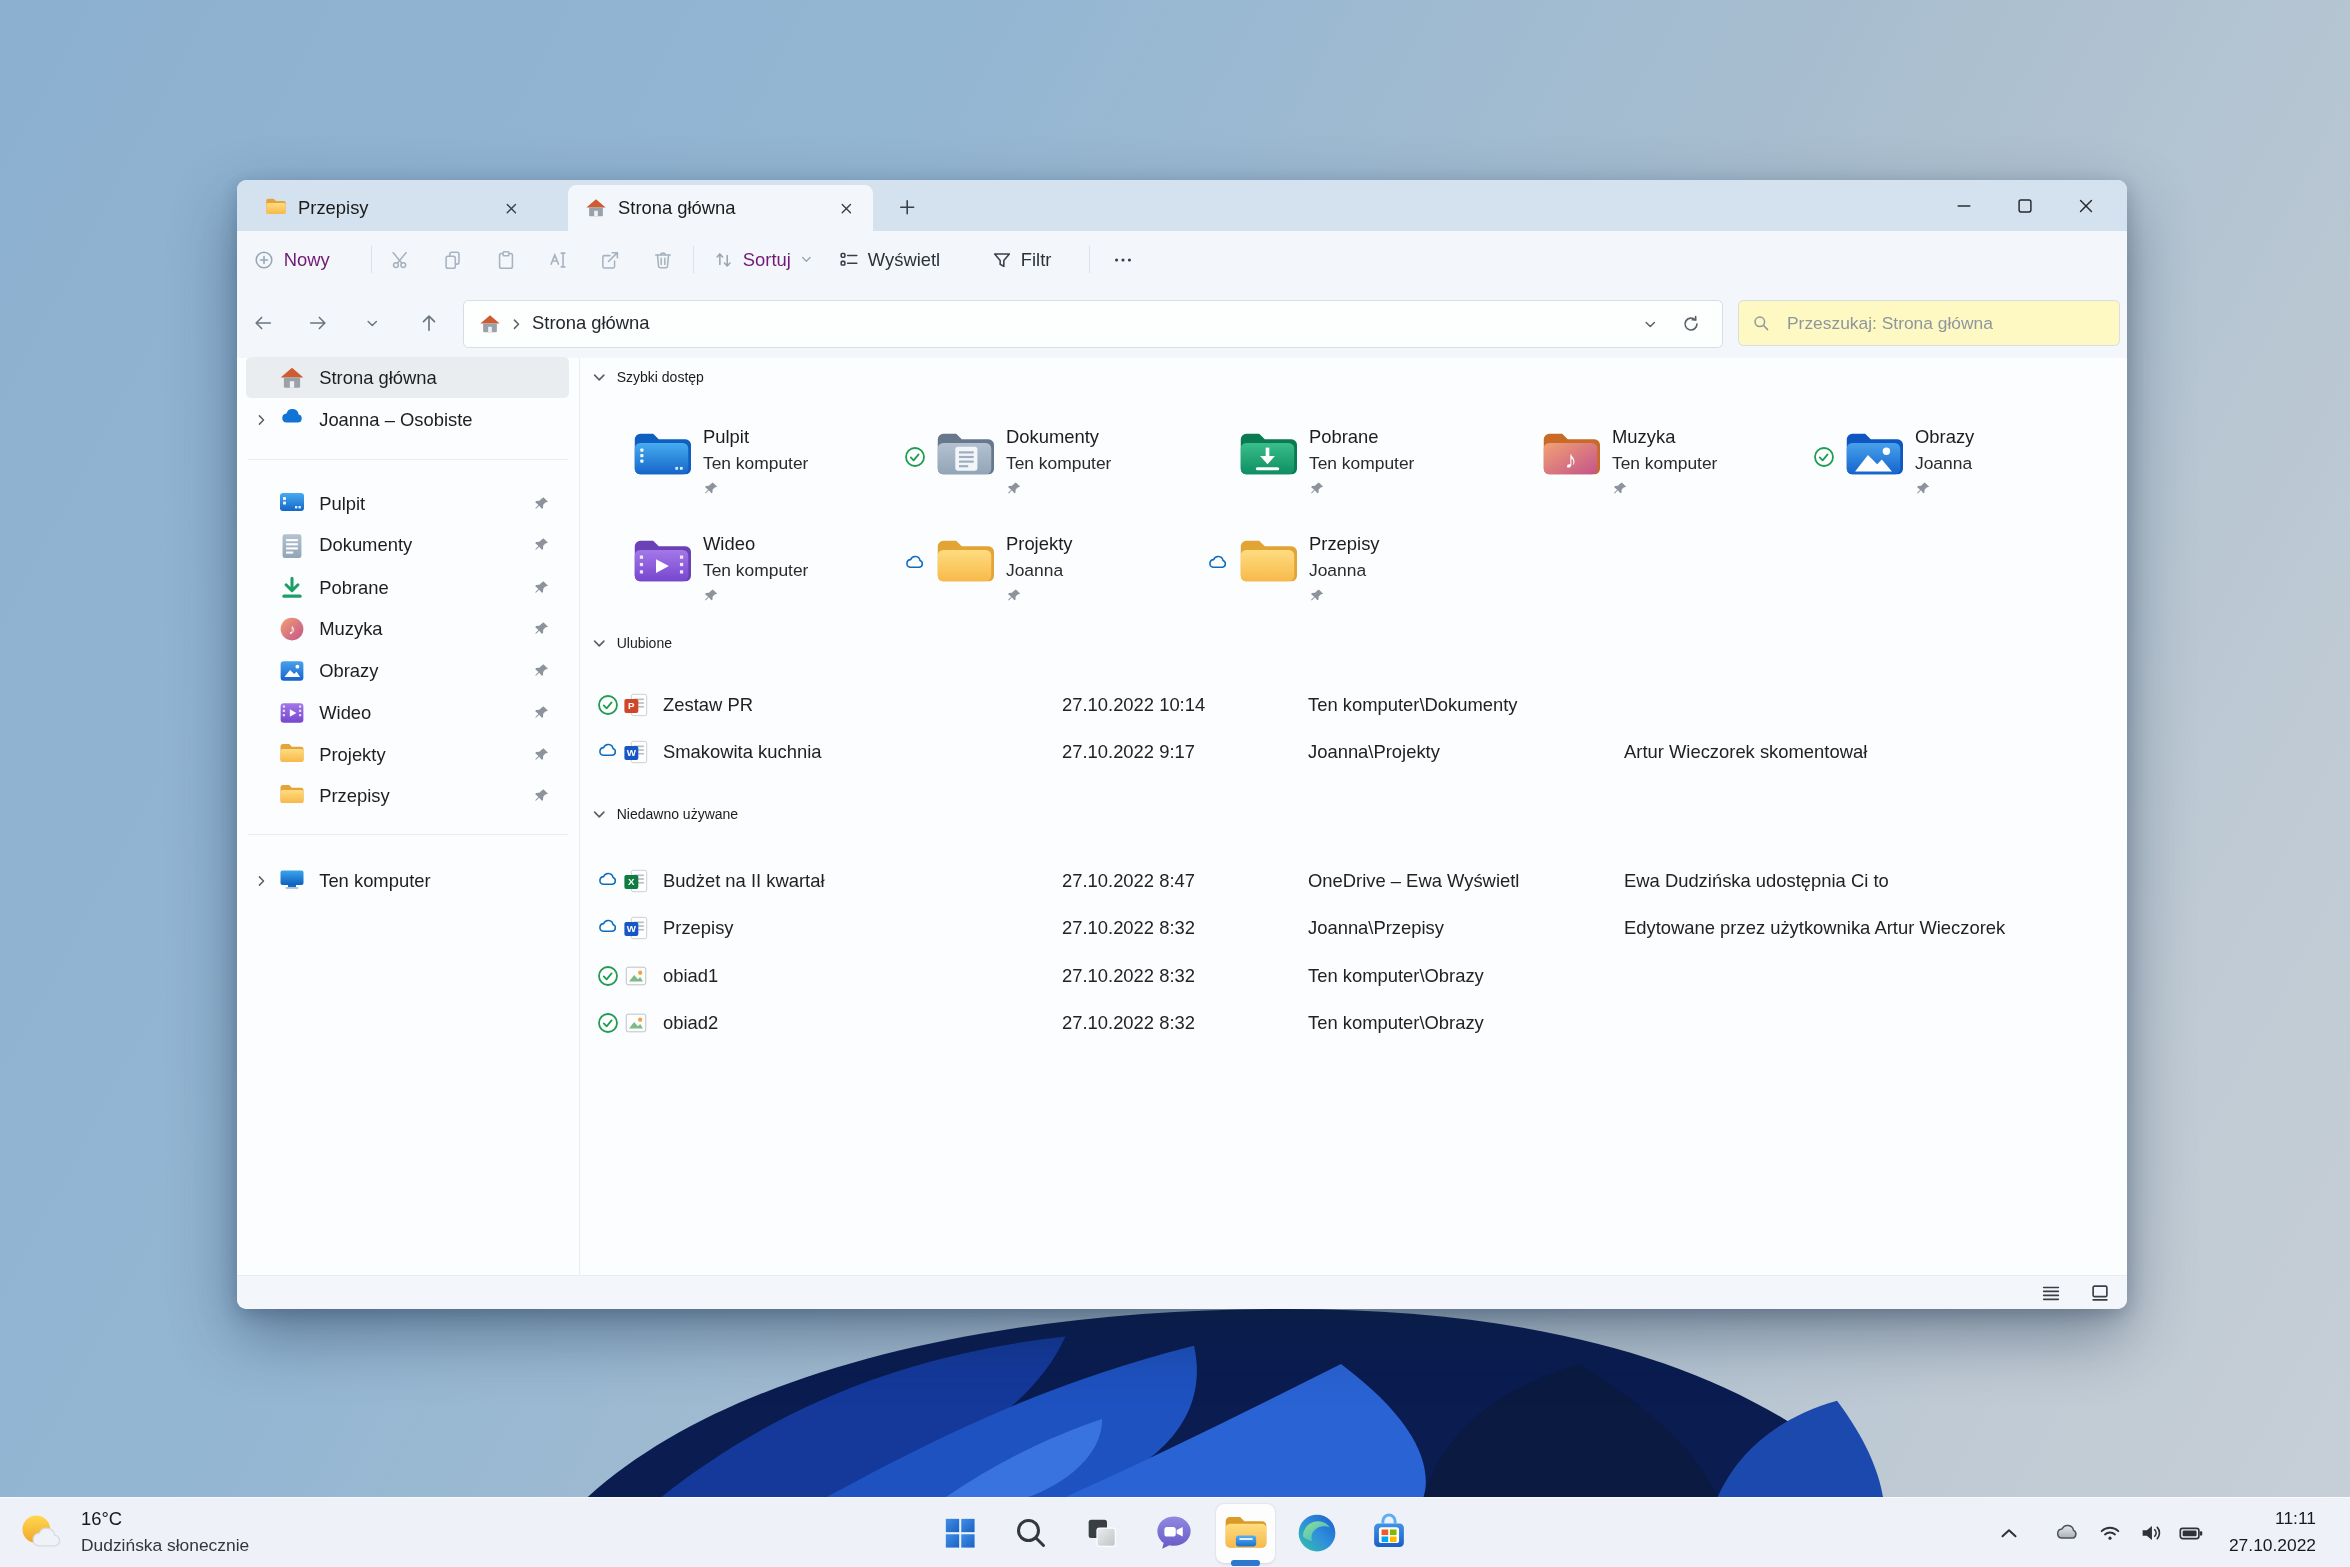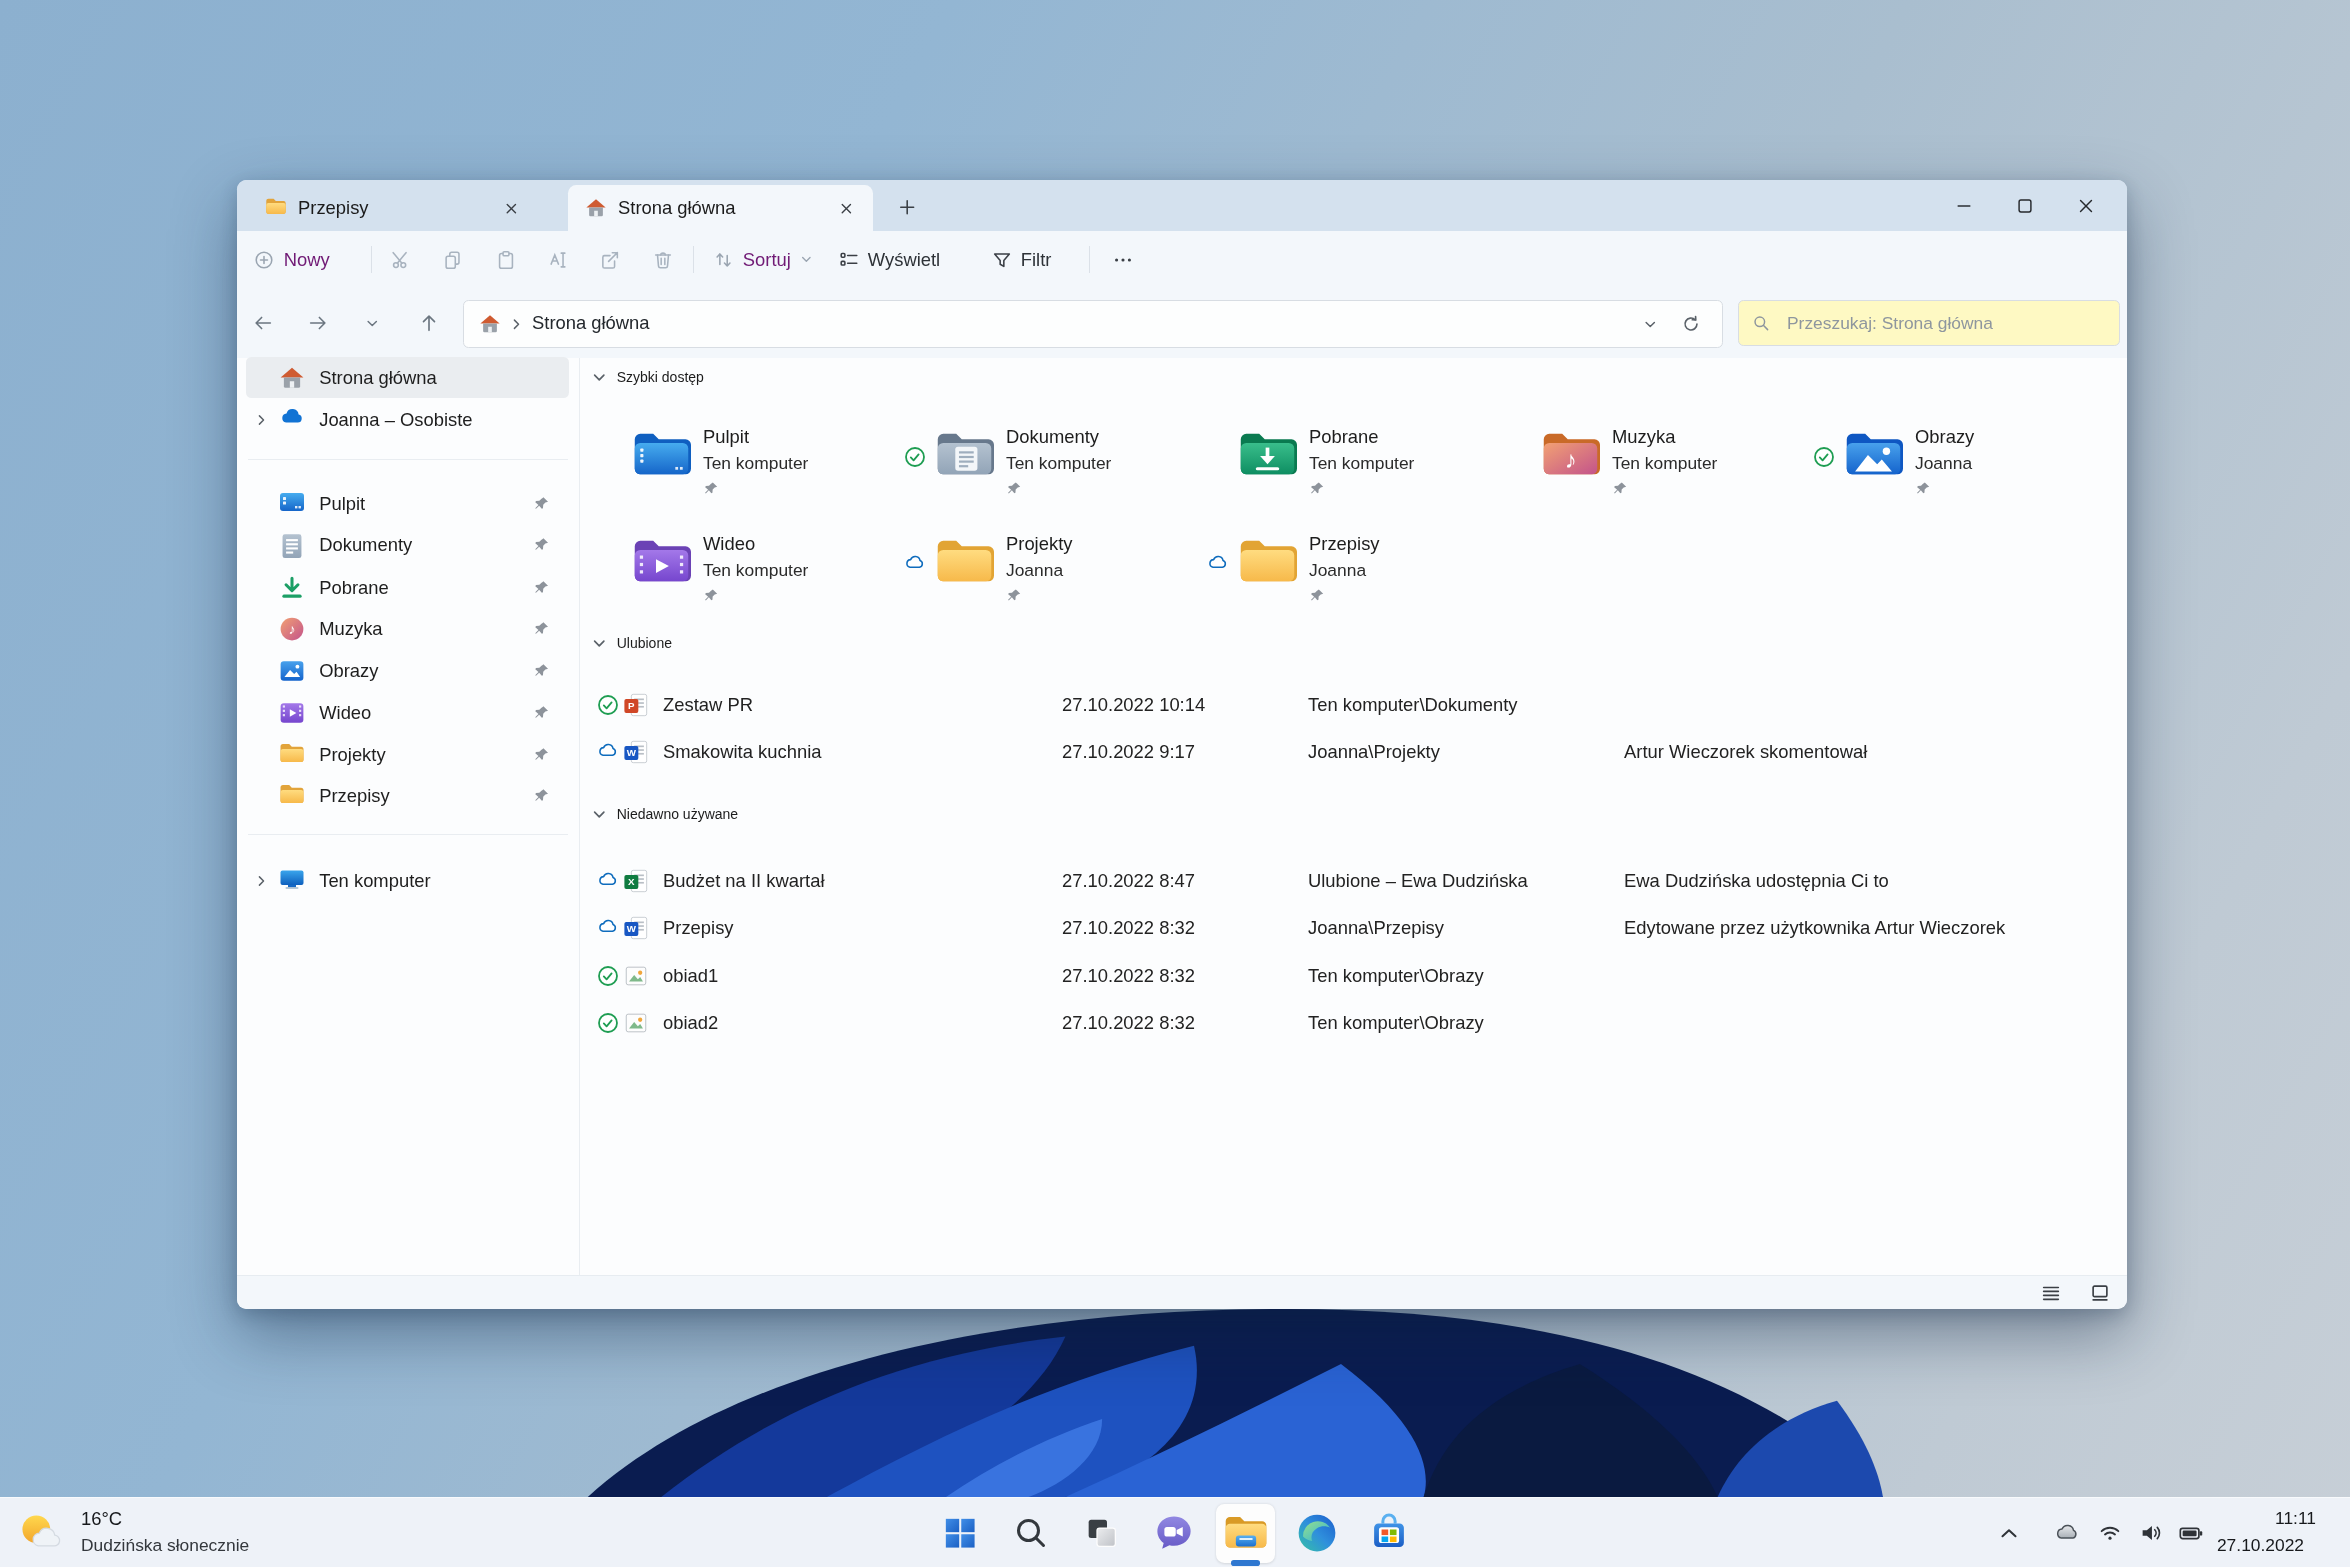--- a/index.html
+++ b/index.html
@@ -64,21 +64,21 @@
   
   .taskbar{position:absolute;left:0;top:1497px;width:2351px;height:71px;background:#eef2f8;border-top:0.9px solid rgba(255,255,255,.6);}
   .tkico{position:absolute;top:9.2px;width:51px;height:51px;display:flex;align-items:center;justify-content:center;}
   .febg{position:absolute;left:1216px;top:5.5px;width:59px;height:59px;background:#fdfdfd;border-radius:8.3px;box-shadow:0 0.9px 2.8px rgba(0,0,0,.12);}
   .feind{position:absolute;left:1231px;top:62px;width:29px;height:5.5px;border-radius:2.8px;background:#2e77d0;}
   .trayico{position:absolute;top:22px;width:26px;height:26px;}
   .wtemp{position:absolute;left:81px;top:10px;font-size:18.4px;color:#17191c;}
   .wcond{position:absolute;left:81px;top:37px;font-size:17.4px;color:#33373c;}
   .clock{position:absolute;right:35px;top:0;height:71px;width:165px;text-align:right;}
   .ctime{position:absolute;right:0;top:10px;font-size:17.4px;color:#17191c;}
-  .cdate{position:absolute;right:12px;top:37px;font-size:17.4px;color:#17191c;}
+  .cdate{position:absolute;right:0;top:37px;font-size:17.4px;color:#17191c;}
 </style>
 </head>
 <body class="nosel">
 
 <svg width="0" height="0" style="position:absolute">
     <defs>
   <linearGradient id="gfy" x1="0" y1="0" x2="0" y2="1">
         <stop offset="0" stop-color="#FFDC80"></stop>
         <stop offset="1" stop-color="#F7B94A"></stop>
       </linearGradient>
@@ -773,21 +773,21 @@
             <rect x="9" y="2.5" width="16.5" height="23" rx="2" fill="#fff" stroke="#c6cbd1"></rect>
             <rect x="12" y="7" width="10.5" height="1.8" fill="#b9bfc6"></rect>
             <rect x="12" y="11" width="10.5" height="1.8" fill="#b9bfc6"></rect>
             <rect x="12" y="15" width="10.5" height="1.8" fill="#b9bfc6"></rect>
             <rect x="1.5" y="7.5" width="15" height="15" rx="2" fill="#107C41"></rect>
             <text x="9" y="18.8" text-anchor="middle" font-size="10.5" font-weight="bold" fill="#fff">X</text>
           </svg>
       </span>
       <span class="rtxt rname">Budżet na II kwartał</span>
       <span class="rtxt rdate">27.10.2022 8:47</span>
-      <span class="rtxt rloc">Ulubione – Ewa Dudzińska</span>
+      <span class="rtxt rloc">OneDrive – Ewa Wyświetl</span>
       <span class="rtxt rnote">Ewa Dudzińska udostępnia Ci to</span>
     </div>
 
     <div class="frow" style="top:727px">
       <span class="rstat">
         <svg viewBox="0 0 24 18">
             <path d="M6.5 15.5a4.2 4.2 0 0 1 .7-8.3A5.4 5.4 0 0 1 17.5 8.2a3.8 3.8 0 0 1-.6 7.3Z" fill="#fff" stroke="#0f6cbd" stroke-width="1.7" stroke-linejoin="round"></path>
           </svg>
       </span>
       <span class="rico">

